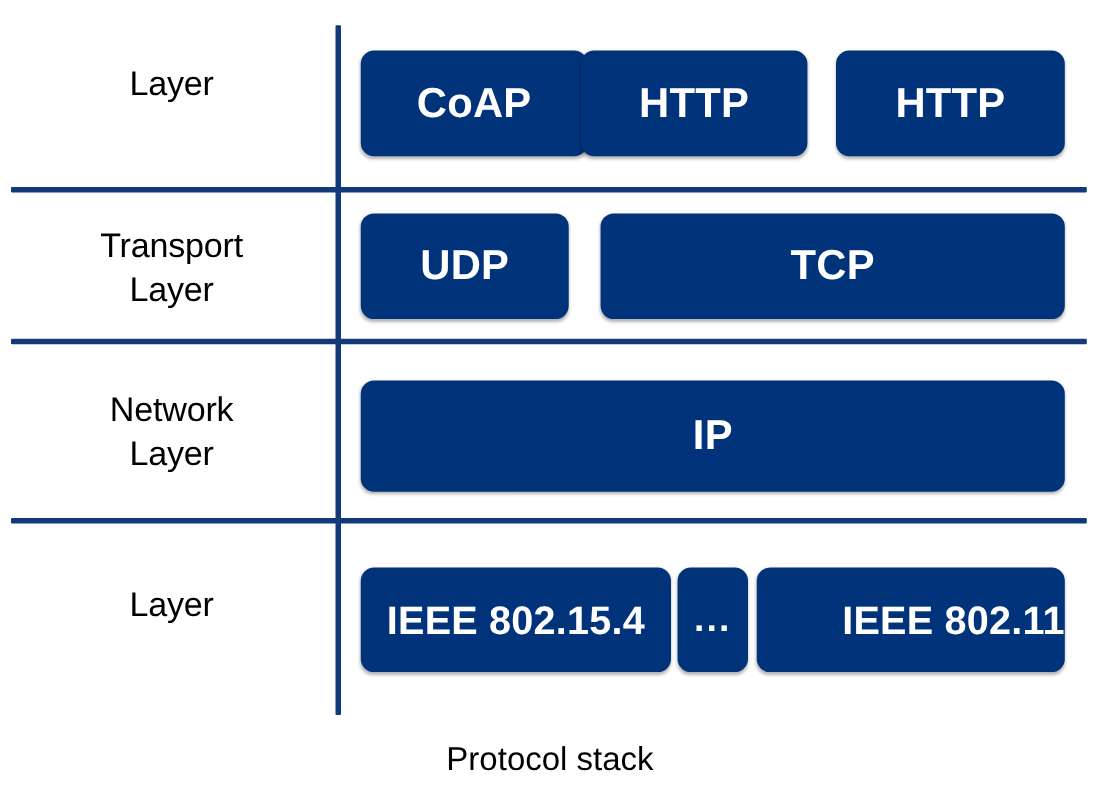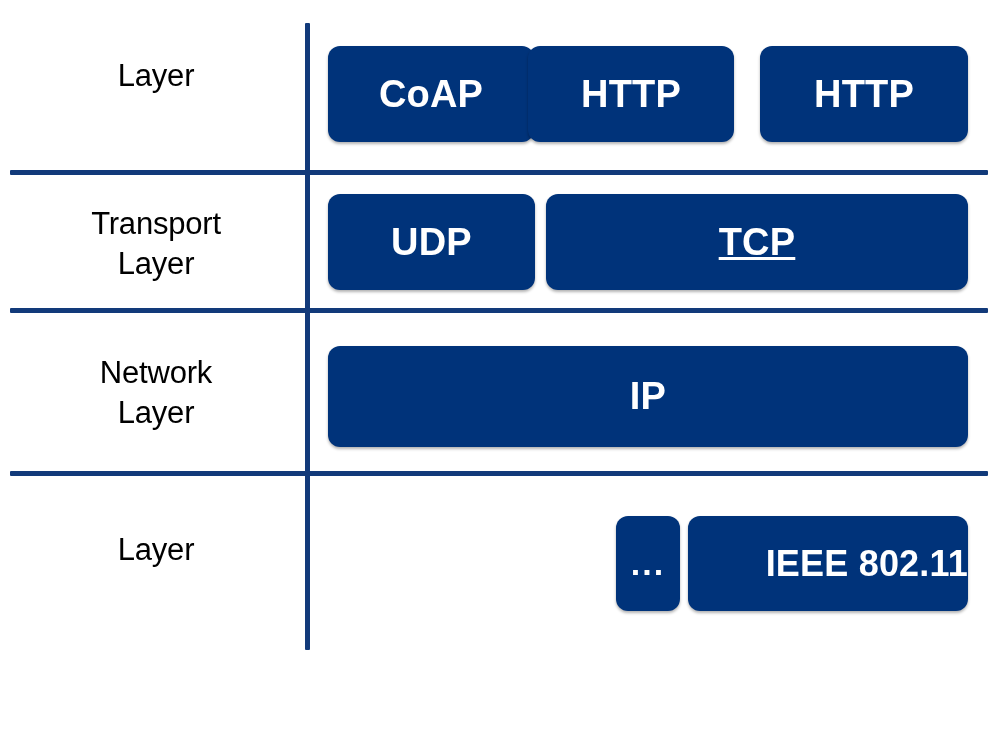--- a/index.html
+++ b/index.html
@@ -101,41 +101,45 @@
   </div>
   <div class="pbox f38" style="left:760px; top:46px; width:208px; height:96px;">
     <span>HTTP</span>
   </div>
 
   <div class="layer-label" style="top:204px;">
     <span>Transport</span>
     <span class="l2">Layer</span>
   </div>
 
-  <div class="pbox f38" style="left:328px; top:194px; width:207px; height:96px;">
+  <div class="pbox f38" style="left:328px; top:194px; width:189px; height:96px;">
     <span>UDP</span>
   </div>
-  <div class="pbox f38" style="left:546px; top:194px; width:422px; height:96px;text-decoration:underline;">
+  <div class="pbox f38" style="left:546px; top:194px; width:422px; height:96px;">
     <span>TCP</span>
   </div>
 
   <div class="layer-label" style="top:353px;">
     <span>Network</span>
     <span class="l2">Layer</span>
   </div>
 
   <div class="pbox f38" style="left:328px; top:346px; width:640px; height:101px;">
     <span>IP</span>
   </div>
 
   <div class="layer-label" style="top:530px;">
     <span class="l2">Layer</span>
   </div>
 
+  <div class="pbox f36" style="left:328px; top:516px; width:282px; height:95px;">
+    <span>IEEE 802.15.4</span>
+  </div>
   <div class="pbox dots" style="left:616px; top:516px; width:64px; height:95px;">
     <span>...</span>
   </div>
   <div class="pbox f36" style="left:688px; top:516px; width:280px; height:95px;justify-content:flex-end;">
     <span>IEEE 802.11</span>
   </div>
 
+  <div class="caption" style="top:674px;">Protocol stack</div>
 
 </div>
 
 </body></html>

